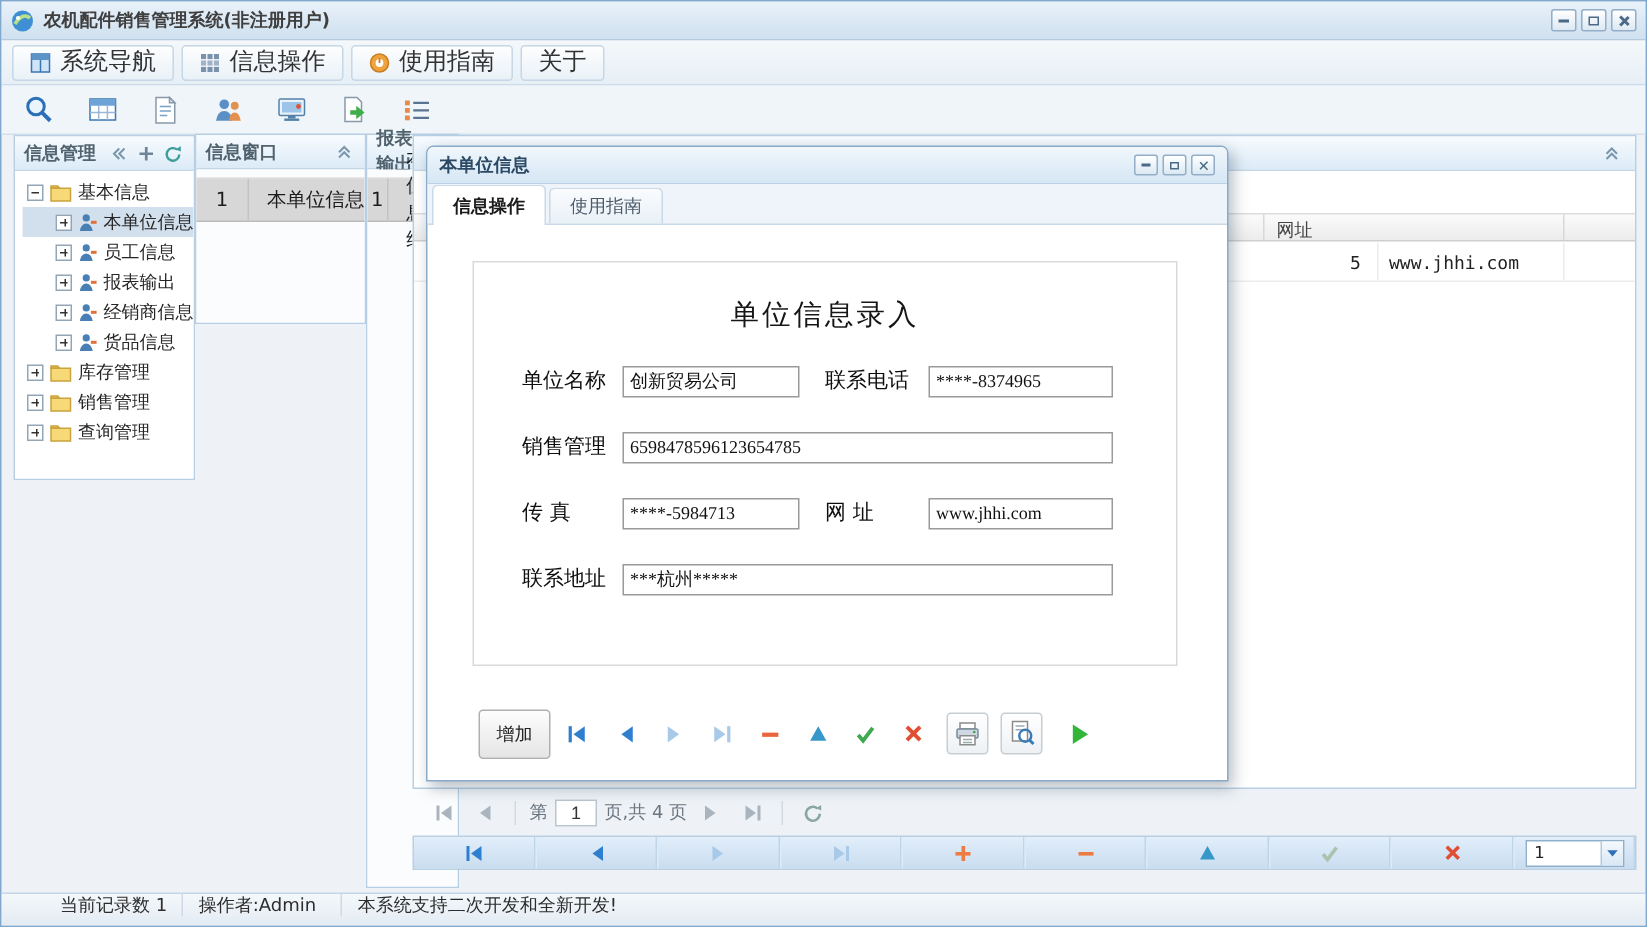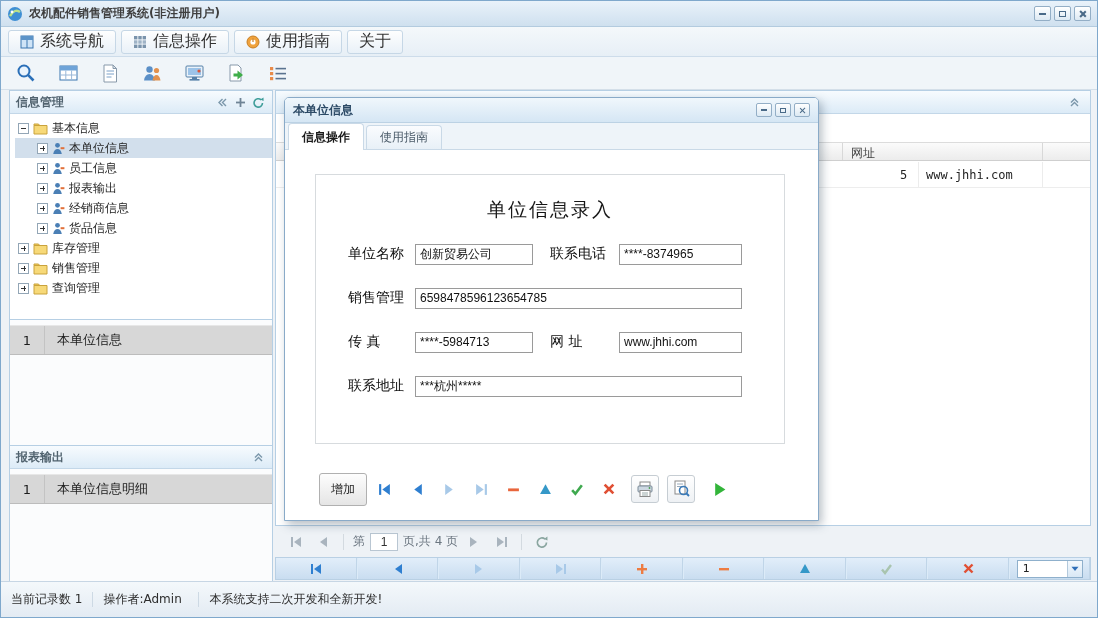--- a/index.html
+++ b/index.html
@@ -21,21 +21,21 @@
 
   
   .menubar{position:absolute;top:26px;left:0;right:0;height:30px;background:linear-gradient(#f4f8fb,#e7eff6);border-bottom:1px solid #cddcea;display:flex;align-items:center;padding:0 7px;gap:5px;}
   .menu-tab{display:flex;align-items:center;gap:6px;height:24px;padding:0 11px;border:1px solid #c6d7e6;border-radius:3px;background:linear-gradient(#fefefe,#e9f1f8);font-size:16px;color:#333;cursor:pointer;}
 
   
   .toolbar{position:absolute;top:56px;left:0;right:0;height:33px;background:#f0f5f9;border-bottom:1px solid #d4dfe9;display:flex;align-items:center;padding:0 12px;gap:16px;}
   .tool-btn{width:26px;height:26px;display:flex;align-items:center;justify-content:center;cursor:pointer;}
 
   
-  .sidebar{position:absolute;left:8px;top:89px;width:264px;height:502px;display:flex;flex-direction:column;}
+  .sidebar{position:absolute;left:8px;top:89px;width:264px;height:502px;display:flex;flex-direction:row;}
   .side-panel{border:1px solid #b6cfe4;background:#fff;display:flex;flex-direction:column;}
   .sp1{height:230px;flex:none;}
   .sp2{height:127px;flex:none;margin-top:-1px;}
   .sp3{flex:1;margin-top:-1px;}
   .p-header{height:23px;background:linear-gradient(#f7fbfe,#dcebf7);border-bottom:1px solid #c3d7e8;display:flex;align-items:center;padding:0 6px;font-size:12px;font-weight:bold;color:#51636f;flex:none;}
   .p-header .sp{flex:1;}
   .hdr-ico{width:15px;height:15px;display:flex;align-items:center;justify-content:center;margin-left:3px;cursor:pointer;color:#667b8a;font-size:12px;font-weight:normal;}
 
   .tree{flex:1;background:#fff;padding:4px 0 0 5px;font-size:12px;color:#262626;overflow:hidden;}
   .trow{height:20px;display:flex;align-items:center;gap:4px;padding-left:3px;cursor:pointer;white-space:nowrap;}
@@ -70,21 +70,21 @@
 
   
   .bluebar{position:absolute;left:274px;top:556px;width:816px;height:23px;border:1px solid #b9d0e4;background:linear-gradient(#e2eefa,#c9ddf0);display:flex;}
   .bb-cell{flex:1;display:flex;align-items:center;justify-content:center;border-right:1px solid #dcebf8;box-shadow:-1px 0 0 #c0d5e8 inset;cursor:pointer;}
   .bb-cell:last-child{border-right:none;}
   .combo{display:flex;width:66px;height:18px;border:1px solid #8fb0cc;background:#fff;align-items:center;cursor:pointer;}
   .combo-text{flex:1;padding-left:5px;font-size:11px;color:#222;}
   .combo-btn{width:15px;align-self:stretch;background:linear-gradient(#f4f9fd,#d9e8f5);border-left:1px solid #b3c9dc;display:flex;align-items:center;justify-content:center;}
 
   
-  .statusbar{position:absolute;left:0;right:0;bottom:0;height:36px;background:linear-gradient(#f4f8fb,#e3ebf3);border-top:1px solid #c7d6e4;display:flex;align-items:center;font-size:12px;color:#2d2d2d;}
+  .statusbar{position:absolute;left:0;right:0;bottom:0;height:22px;background:linear-gradient(#f4f8fb,#e3ebf3);border-top:1px solid #c7d6e4;display:flex;align-items:flex-start;font-size:12px;color:#2d2d2d;padding-left:29px;}
   .sb-seg{padding:0 10px;height:15px;line-height:15px;border-right:1px solid #cdd9e4;white-space:nowrap;}
   .sb-seg:last-child{border-right:none;}
 
   
   .dialog{position:absolute;left:283px;top:96px;width:535px;height:424px;background:#fff;border:1px solid #89aac8;border-radius:5px 5px 0 0;box-shadow:3px 4px 10px rgba(50,70,90,.35);z-index:10;}
   .dlg-title{height:25px;background:linear-gradient(#f0f7fc,#d5e6f4);border-bottom:1px solid #bcd2e4;border-radius:4px 4px 0 0;display:flex;align-items:center;padding:0 8px;font-size:12px;font-weight:bold;color:#2c4a66;}
   .dlg-title .sp{flex:1;}
   .dlg-btn{width:16px;height:14px;margin-left:3px;border:1px solid #93aec6;border-radius:2px;background:linear-gradient(#fff,#dce9f3);display:flex;align-items:center;justify-content:center;cursor:pointer;}
   .dlg-btn .gly-min{width:6px;height:2px;}
   .dlg-btn .gly-rest{width:6px;height:5px;}
@@ -93,21 +93,21 @@
   .dlg-tabs{height:27px;background:#eef4f9;border-bottom:1px solid #c9d9e7;display:flex;align-items:flex-end;padding-left:3px;}
   .dlg-tab{height:24px;padding:0 13px;display:flex;align-items:center;font-size:12px;border:1px solid #c9d9e7;border-bottom:none;border-radius:4px 4px 0 0;margin-right:2px;cursor:pointer;}
   .dlg-tab.active{background:#fff;color:#1b1b1b;font-weight:bold;height:27px;margin-bottom:-1px;}
   .dlg-tab.inactive{background:linear-gradient(#fafcfe,#e8f0f7);color:#4a5a68;}
   .form-box{position:absolute;left:30px;top:76px;width:470px;height:270px;border:1px solid #d7dbde;background:#fff;}
   .form-title{text-align:center;margin-top:22px;font-size:19px;color:#161616;letter-spacing:2px;}
   .frow{position:absolute;left:20px;height:22px;display:flex;align-items:center;margin-left:12px;}
   .flabel{font-size:14px;color:#0e0e0e;flex:none;}
   .lab1{width:67px;}
   .lab2{width:69px;margin-left:17px;}
-  .finput{height:21px;border:1px solid #9a9a9a;font-size:12px;padding:0 4px;color:#111;background:#fff;font-family:Liberation Sans, sans-serif;}
+  .finput{height:21px;border:1px solid #9a9a9a;font-size:12px;padding:0 4px;color:#111;background:#fff;font-family:Liberation Serif, serif;}
   .w-small{width:118px;}
   .w-small2{width:123px;}
   .w-wide{width:327px;}
   .dlg-toolbar{position:absolute;left:34px;top:372px;height:38px;display:flex;align-items:center;gap:4px;}
   .add-btn{width:48px;height:33px;border:1px solid #b0b0b0;border-radius:3px;background:linear-gradient(#fdfdfd,#e5e5e5);font-size:12px;color:#222;display:flex;align-items:center;justify-content:center;cursor:pointer;}
   .ibtn{width:28px;height:28px;display:flex;align-items:center;justify-content:center;cursor:pointer;border:1px solid transparent;border-radius:3px;}
   .ibtn.boxed{border-color:#c6cdd3;background:linear-gradient(#ffffff,#eef1f4);}
 </style>
 </head>
 <body>
@@ -353,20 +353,29 @@
                 <path d="M1 3.5 V2 h4.5 l1.2 1.5 Z" fill="#f2cd5e" stroke="#c9a33c"></path>
                 <path d="M1 3.5 h13 V12 H1 Z" fill="#f7d978" stroke="#c9a33c"></path>
               </svg>
             </span>
           <span>查询管理</span>
         </div>
       </div>
     </div>
 
     <div class="side-panel sp2">
+      <div class="p-header">
+        <span>信息窗口</span>
+        <span class="sp"></span>
+        <span class="hdr-ico">
+            <svg width="11" height="11" viewBox="0 0 11 11">
+              <path d="M2 5.5 L5.5 2 L9 5.5 M2 9 L5.5 5.5 L9 9" fill="none" stroke="#7b97ab" stroke-width="1.4"></path>
+            </svg>
+          </span>
+      </div>
       <div class="p-body">
         <div class="litem">
           <span class="lnum">1</span>
           <span class="llabel">本单位信息</span>
         </div>
       </div>
     </div>
 
     <div class="side-panel sp3">
       <div class="p-header">

